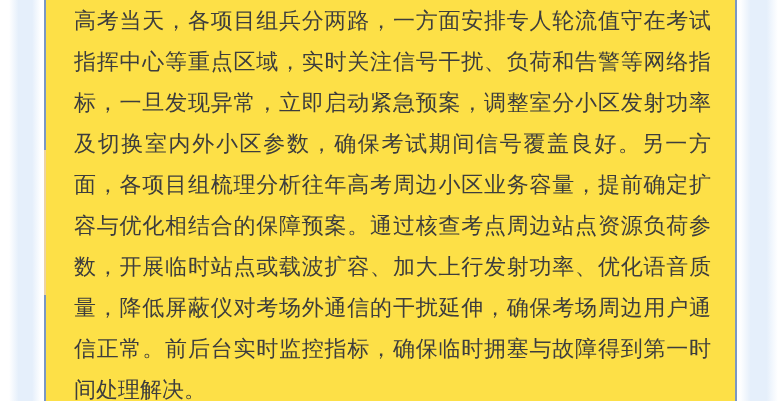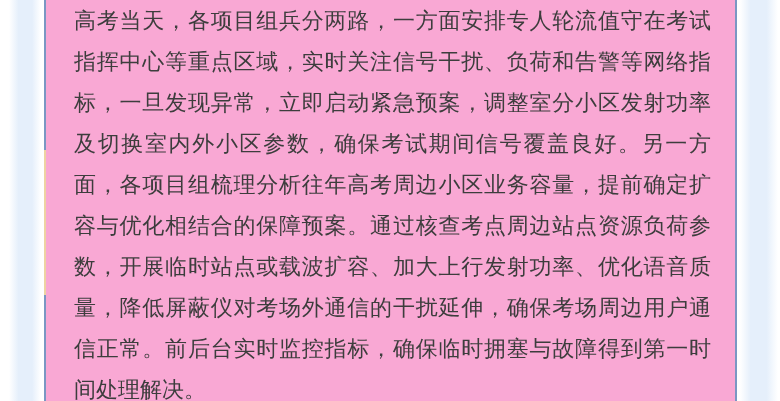--- a/index.html
+++ b/index.html
@@ -45,21 +45,21 @@
       var(--glow) 28%,
       var(--glow) 70%,
       rgba(229,239,251,0) 100%);
   }
   .card {
     position: absolute;
     left: 44px;
     top: 0;
     width: 693px;
     height: 401px;
-    background: #f9a8d4;
+    background: #fde047;
     border-right: 2px solid var(--card-border);
   }
   .lb-seg {
     position: absolute;
     left: 0;
     width: 2px;
   }
   .lb-top    { top: 0;     height: 150px; background: var(--card-border); }
   .lb-marker { top: 150px; height: 145px; background: var(--left-marker); }
   .lb-bottom { top: 295px; bottom: 0;     background: var(--card-border); }

